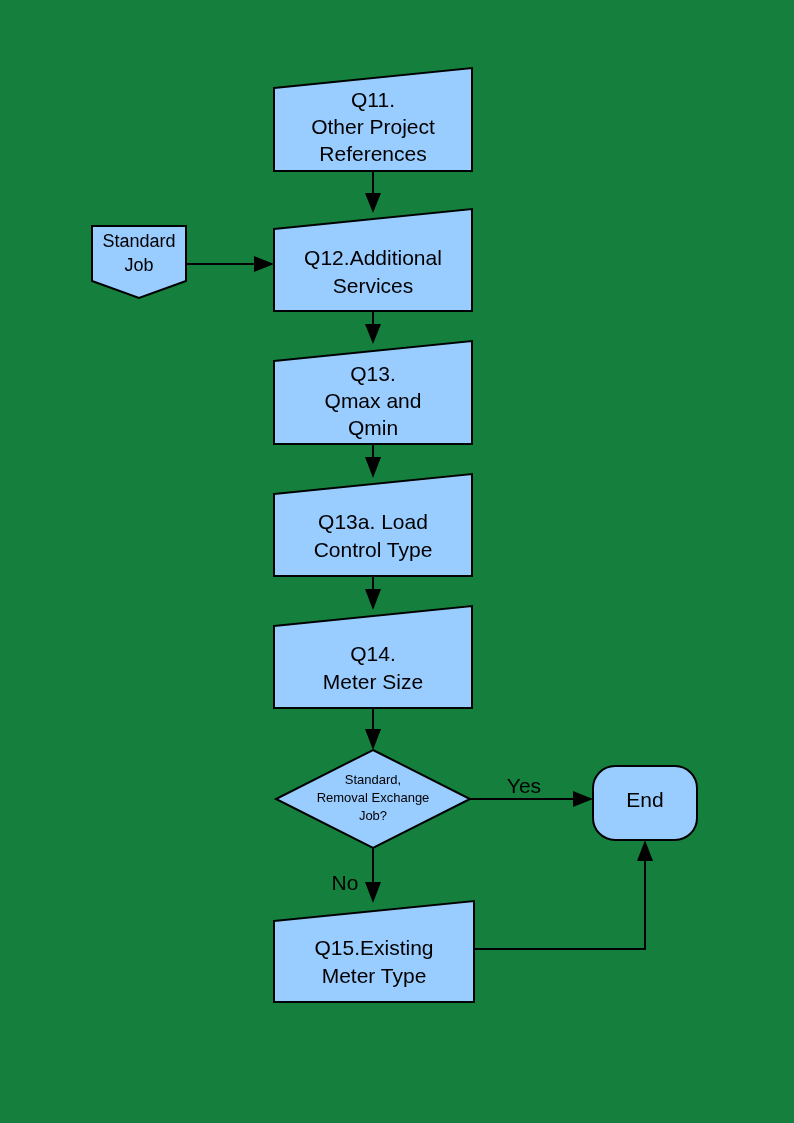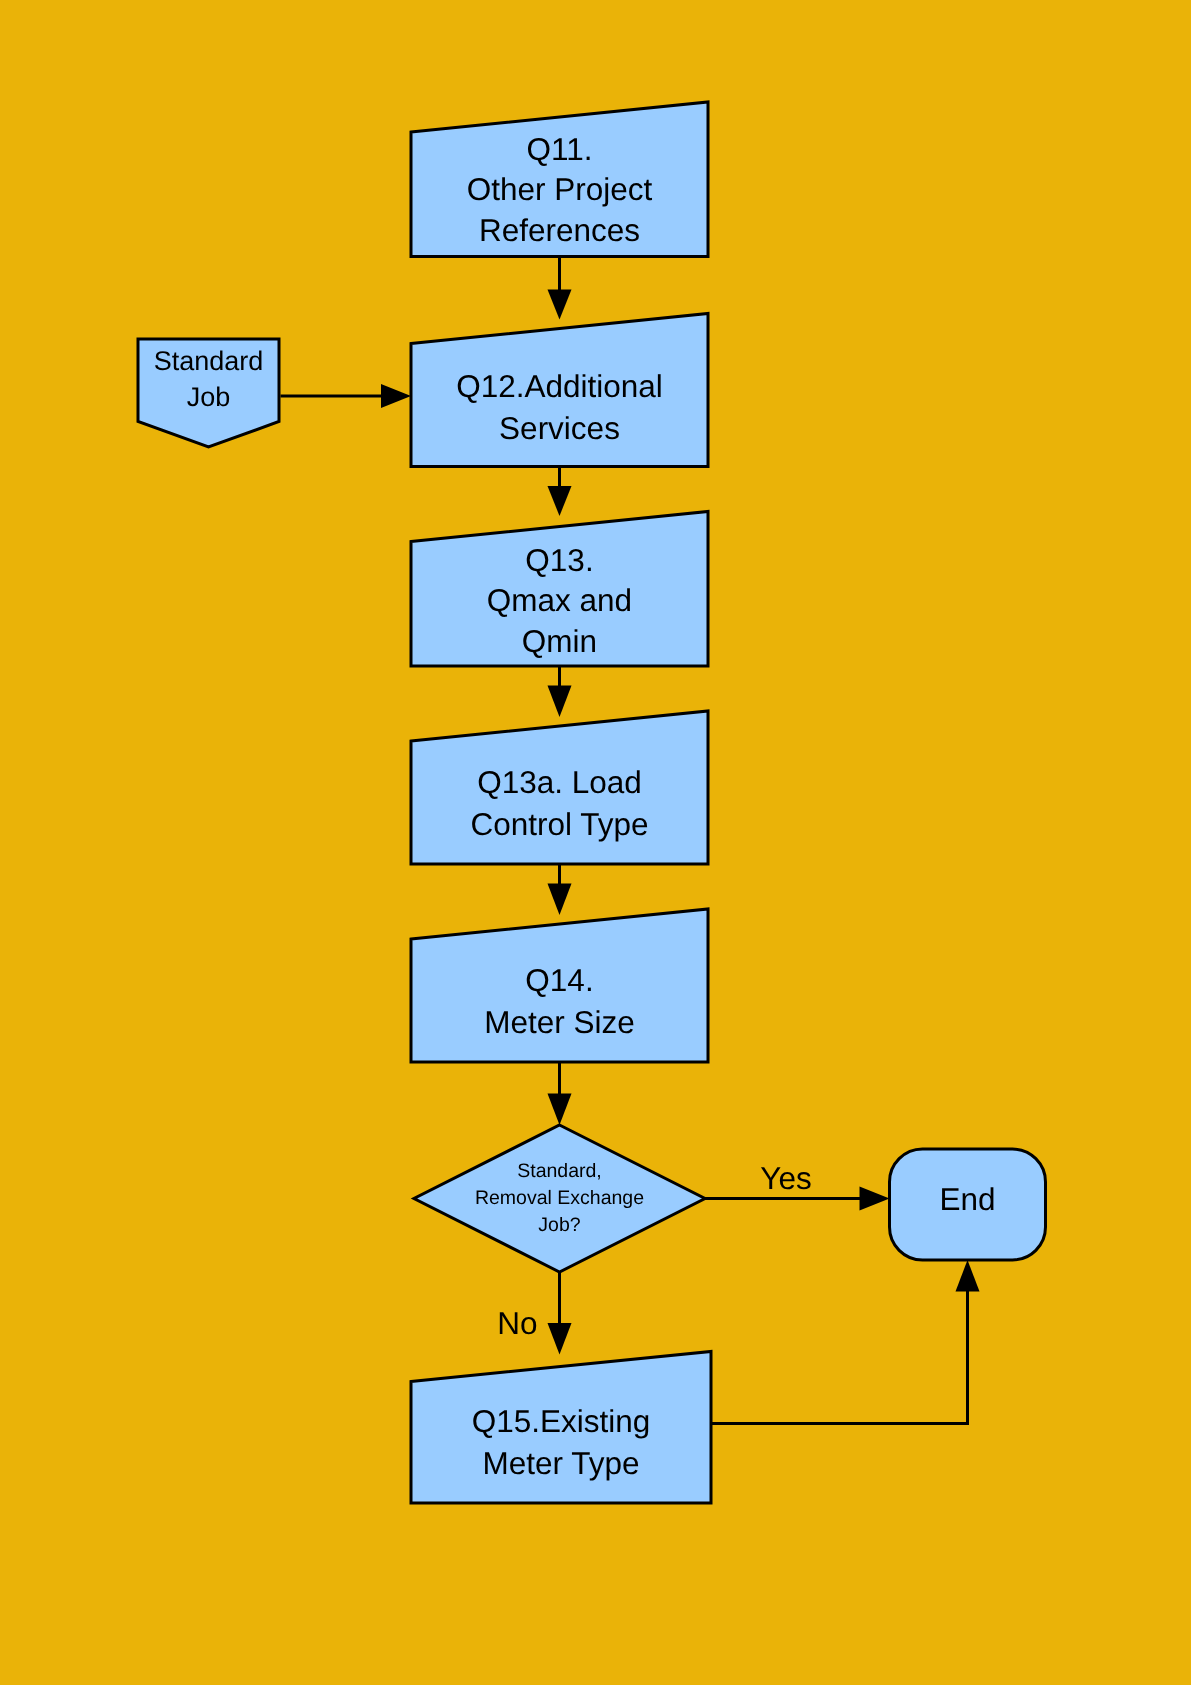--- a/index.html
+++ b/index.html
@@ -10,21 +10,21 @@
   body {
     width: 794px;
     height: 1123px;
     font-family: "Liberation Sans", sans-serif;
     overflow: hidden;
   }
   #flowchart-root {
     position: relative;
     width: 794px;
     height: 1123px;
-    background: #eab308;
+    background: #15803d;
   }
   svg#flow-svg {
     display: block;
     width: 794px;
     height: 1123px;
   }
   .node-shape {
     fill: #99ccff;
     stroke: #000000;
     stroke-width: 2;

